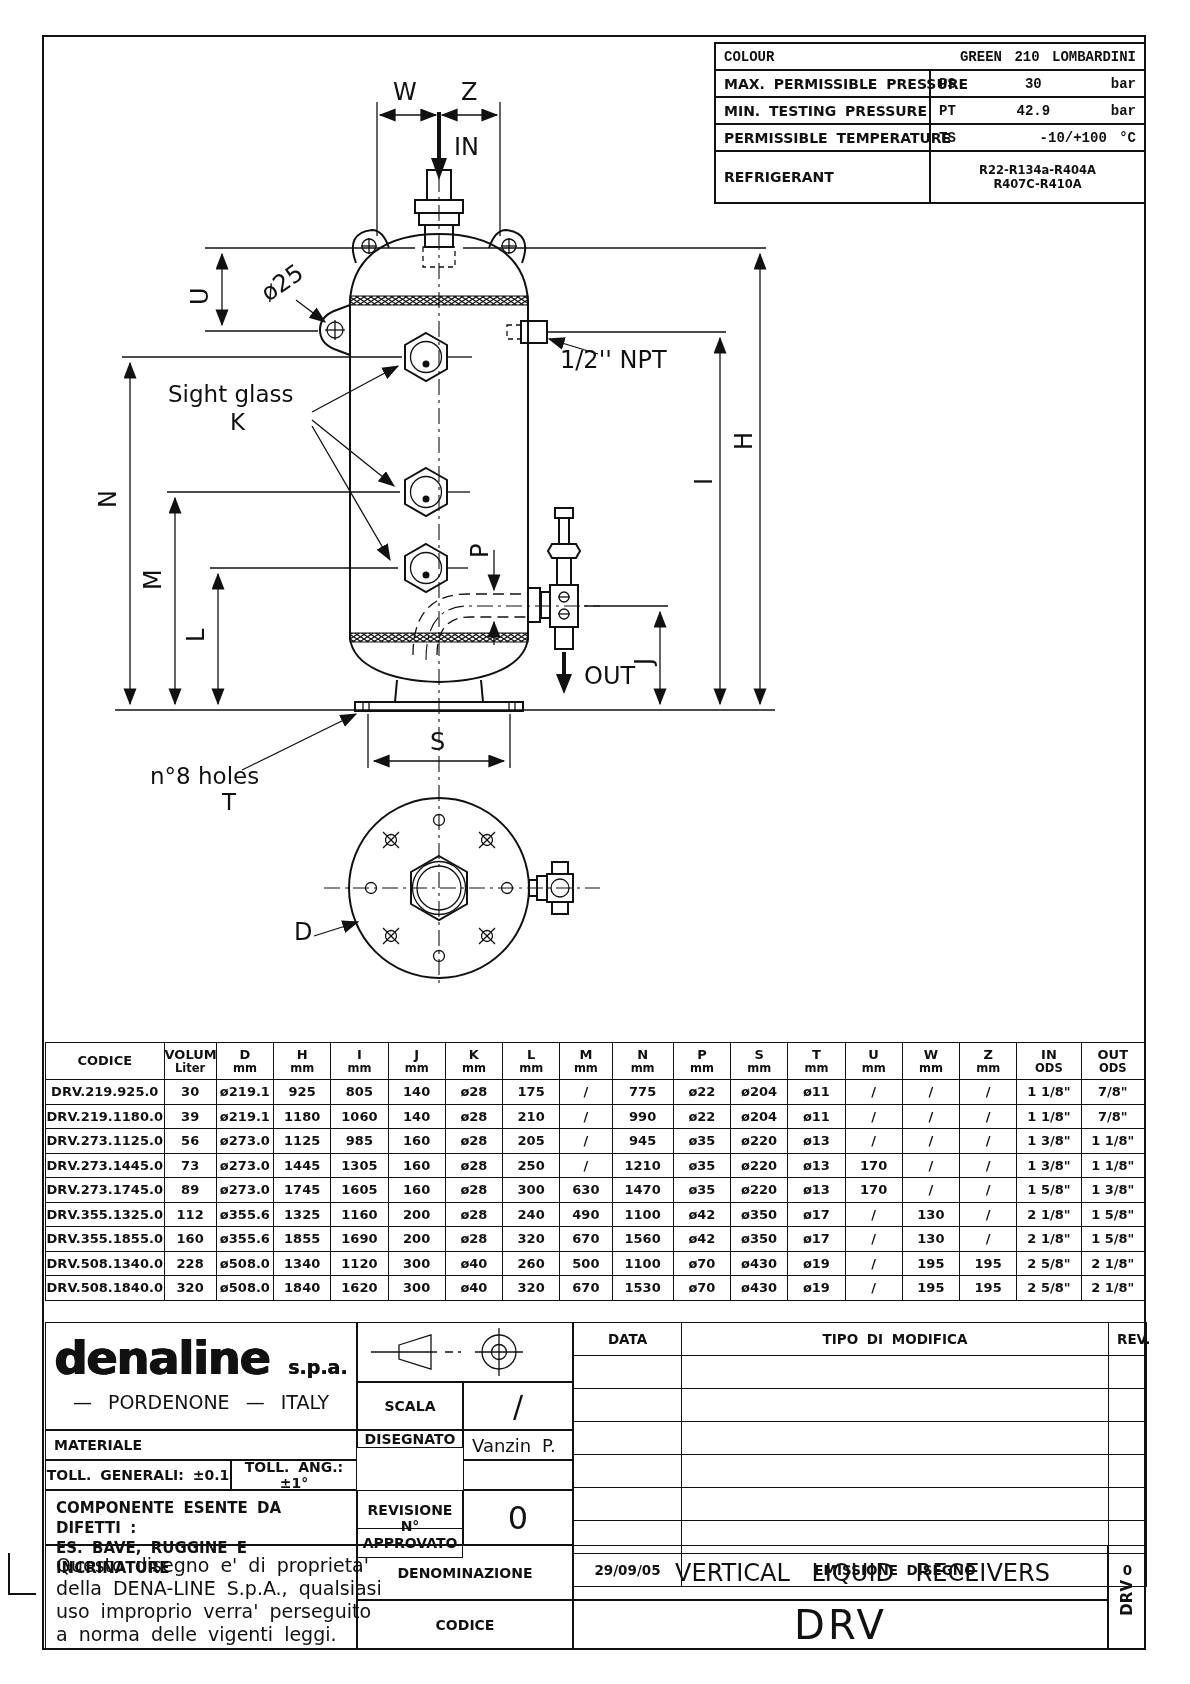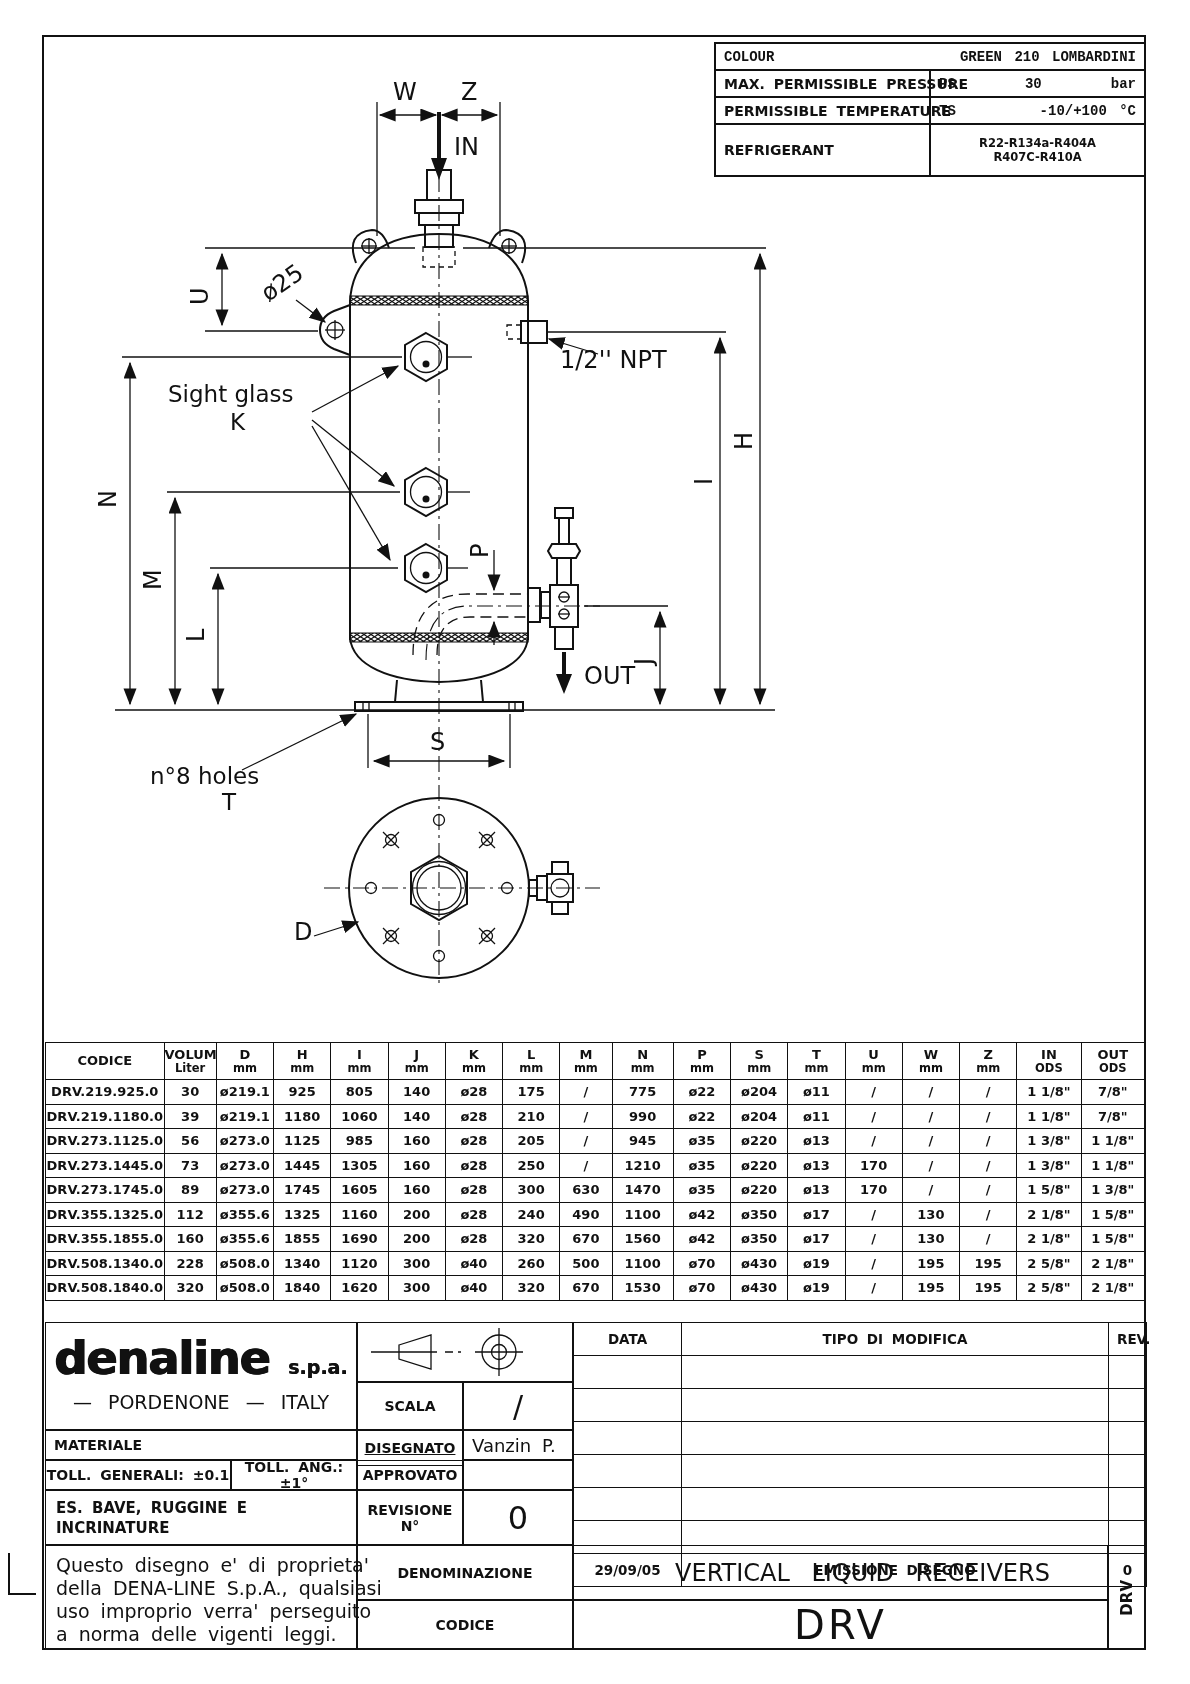--- a/index.html
+++ b/index.html
@@ -280,20 +280,30 @@
       <td style="width:248px;">MAX. PERMISSIBLE PRESSURE</td>
       <td>
         <div class="val">
               <span>PS</span>
               <span>30</span>
               <span>bar</span>
             </div>
       </td>
     </tr>
     <tr style="height:27px;">
+      <td>MIN. TESTING PRESSURE</td>
+      <td>
+        <div class="val">
+              <span>PT</span>
+              <span>42.9</span>
+              <span>bar</span>
+            </div>
+      </td>
+    </tr>
+    <tr style="height:27px;">
       <td>PERMISSIBLE TEMPERATURE</td>
       <td>
         <div class="val">
               <span>TS</span>
               <span>-10/+100 °C</span>
             </div>
       </td>
     </tr>
     <tr style="height:52px;margin-top:8px;">
       <td>REFRIGERANT</td>
@@ -596,20 +606,21 @@
   <div class="abs cell lft tb-label" style="left:45px;top:1430px;width:312px;height:30px;">
        <span>MATERIALE</span>
     </div>
   <div class="abs cell ctr tb-label" style="left:45px;top:1460px;width:186px;height:30px;">
        <span>TOLL. GENERALI: ±0.1</span>
     </div>
   <div class="abs cell ctr tb-label" style="left:231px;top:1460px;width:126px;height:30px;">
        <span>TOLL. ANG.: ±1°</span>
     </div>
   <div class="abs cell" style="left:45px;top:1490px;width:312px;height:55px;padding:7px 10px;font-size:15px;font-weight:600;word-spacing:4px;line-height:20px;">
+    <div>COMPONENTE ESENTE DA DIFETTI :</div>
     <div>ES. BAVE, RUGGINE E INCRINATURE</div>
   </div>
   <div class="abs cell copyright" style="left:45px;top:1545px;width:312px;height:105px;padding:8px 10px;">
     <div>Questo disegno e' di proprieta'</div>
     <div>della DENA-LINE S.p.A., qualsiasi</div>
     <div>uso improprio verra' perseguito</div>
     <div>a norma delle vigenti leggi.</div>
   </div>
 
   <div class="abs cell ctr" style="left:357px;top:1322px;width:216px;height:60px;">
@@ -622,27 +633,27 @@
       <line class="thin" x1="110" y1="26" x2="158" y2="26"></line>
       <line class="thin" x1="134" y1="2" x2="134" y2="50"></line>
     </svg>
   </div>
   <div class="abs cell ctr tb-label" style="left:357px;top:1382px;width:106px;height:48px;">
        <span>SCALA</span>
     </div>
   <div class="abs cell ctr" style="left:463px;top:1382px;width:110px;height:48px;font-size:30px;">
        <span>/</span>
     </div>
-  <div class="abs cell ctr tb-label" style="left:357px;top:1430px;width:106px;height:36px;text-decoration:underline;">
+  <div class="abs cell ctr tb-label" style="left:357px;top:1430px;width:106px;height:18px;">
        <span>DISEGNATO</span>
     </div>
   <div class="abs cell lft" style="left:463px;top:1430px;width:110px;height:30px;font-size:18px;word-spacing:5px;">
        <span>Vanzin P.</span>
     </div>
-  <div class="abs cell ctr tb-label" style="left:357px;top:1460px;width:106px;height:30px;">
+  <div class="abs cell ctr tb-label" style="left:357px;top:1528px;width:106px;height:30px;">
        <span>APPROVATO</span>
     </div>
   <div class="abs cell" style="left:463px;top:1460px;width:110px;height:30px;">
        <span></span></div>
   <div class="abs cell ctr tb-label" style="left:357px;top:1490px;width:106px;height:55px;">
        <span>REVISIONE N°</span>
     </div>
   <div class="abs cell ctr" style="left:463px;top:1490px;width:110px;height:55px;font-size:32px;">
        <span>0</span>
     </div>

